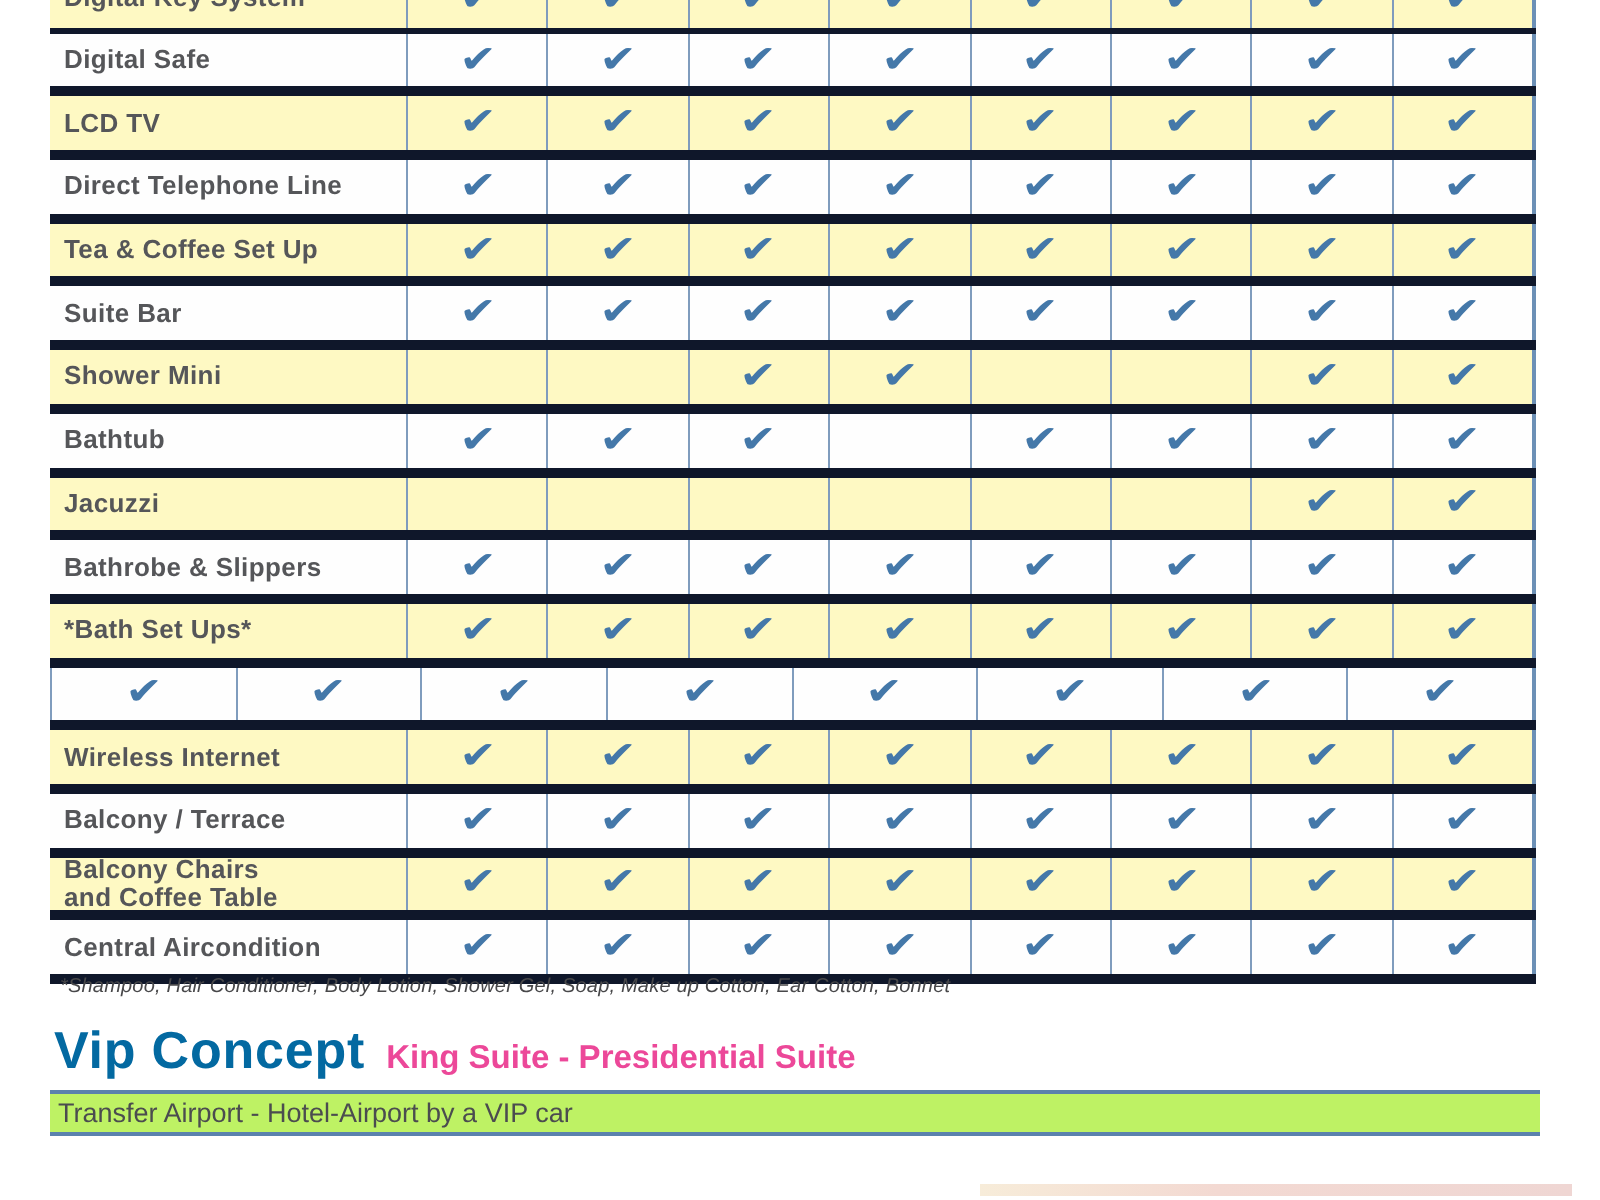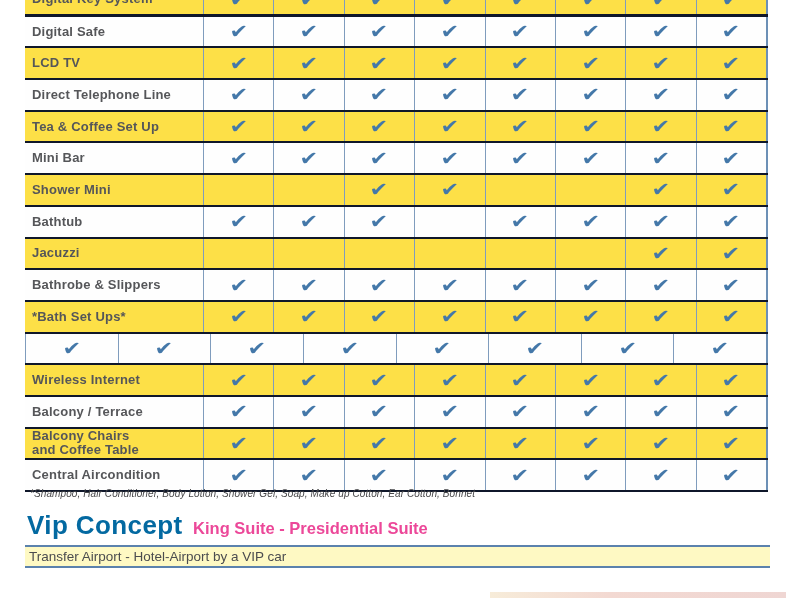--- a/index.html
+++ b/index.html
@@ -4,24 +4,24 @@
 <style>
   html,body{margin:0;padding:0;background:#ffffff;}
   .page{
     position:relative;width:800px;height:600px;overflow:hidden;background:#ffffff;
     font-family:"Liberation Sans","DejaVu Sans",sans-serif;
   }
   
   .amenity-table{position:absolute;left:25px;top:-15px;width:743px;}
   .t-row{
     display:flex;height:31.7px;box-sizing:border-box;
-    border-bottom:2px solid #0f172a;background:#fefefe;
+    border-bottom:5px solid #0f172a;background:#fefefe;
   }
   .t-row.first-row{border-bottom-width:3px;}
-  .t-row.shaded{background:#fde047;}
+  .t-row.shaded{background:#fef9c3;}
   .t-label{
     width:178px;box-sizing:border-box;display:flex;align-items:center;
     padding-left:7px;font-weight:bold;font-size:13px;color:#555659;
     white-space:pre-line;line-height:1.08;letter-spacing:0.2px;
   }
   .t-cell{
     flex:1;display:flex;align-items:center;justify-content:center;
     border-left:1px solid #7f9cbd;box-sizing:border-box;
   }
   .t-cell:last-child{border-right:2px solid #6c90b6;}
@@ -35,21 +35,21 @@
     position:absolute;left:30px;top:488px;font-style:italic;
     font-size:10px;color:#48484a;letter-spacing:0.1px;
   }
   
   .vip-heading{position:absolute;left:27px;top:510px;white-space:nowrap;}
   .vip-title{color:#0369a1;font-size:26px;font-weight:bold;letter-spacing:0.4px;}
   .vip-subtitle{color:#ec4899;font-size:16.5px;font-weight:bold;margin-left:6px;}
   
   .transfer-row{
     position:absolute;left:25px;top:545px;width:745px;height:23px;
-    box-sizing:border-box;background:#fef9c3;
+    box-sizing:border-box;background:#bef264;
     border-top:2px solid #5b82ad;border-bottom:2px solid #5b82ad;
     display:flex;align-items:center;padding-left:4px;
     font-size:13.5px;font-weight:500;color:#4b4c4f;
   }
   
   .notes{
     position:absolute;left:25px;top:572px;font-size:13px;color:#414144;
     line-height:14px;font-weight:500;
   }
   .pink-strip{
@@ -192,21 +192,21 @@
           <span class="check">✔</span>
         </div>
         <div class="t-cell">
           <span class="check">✔</span>
         </div>
         <div class="t-cell">
           <span class="check">✔</span>
         </div>
       </div>
       <div class="t-row">
-    <div class="t-label">Mini Bar</div>
+    <div class="t-label">Suite Bar</div>
   <div class="t-cell">
           <span class="check">✔</span>
         </div>
         <div class="t-cell">
           <span class="check">✔</span>
         </div>
         <div class="t-cell">
           <span class="check">✔</span>
         </div>
         <div class="t-cell">

